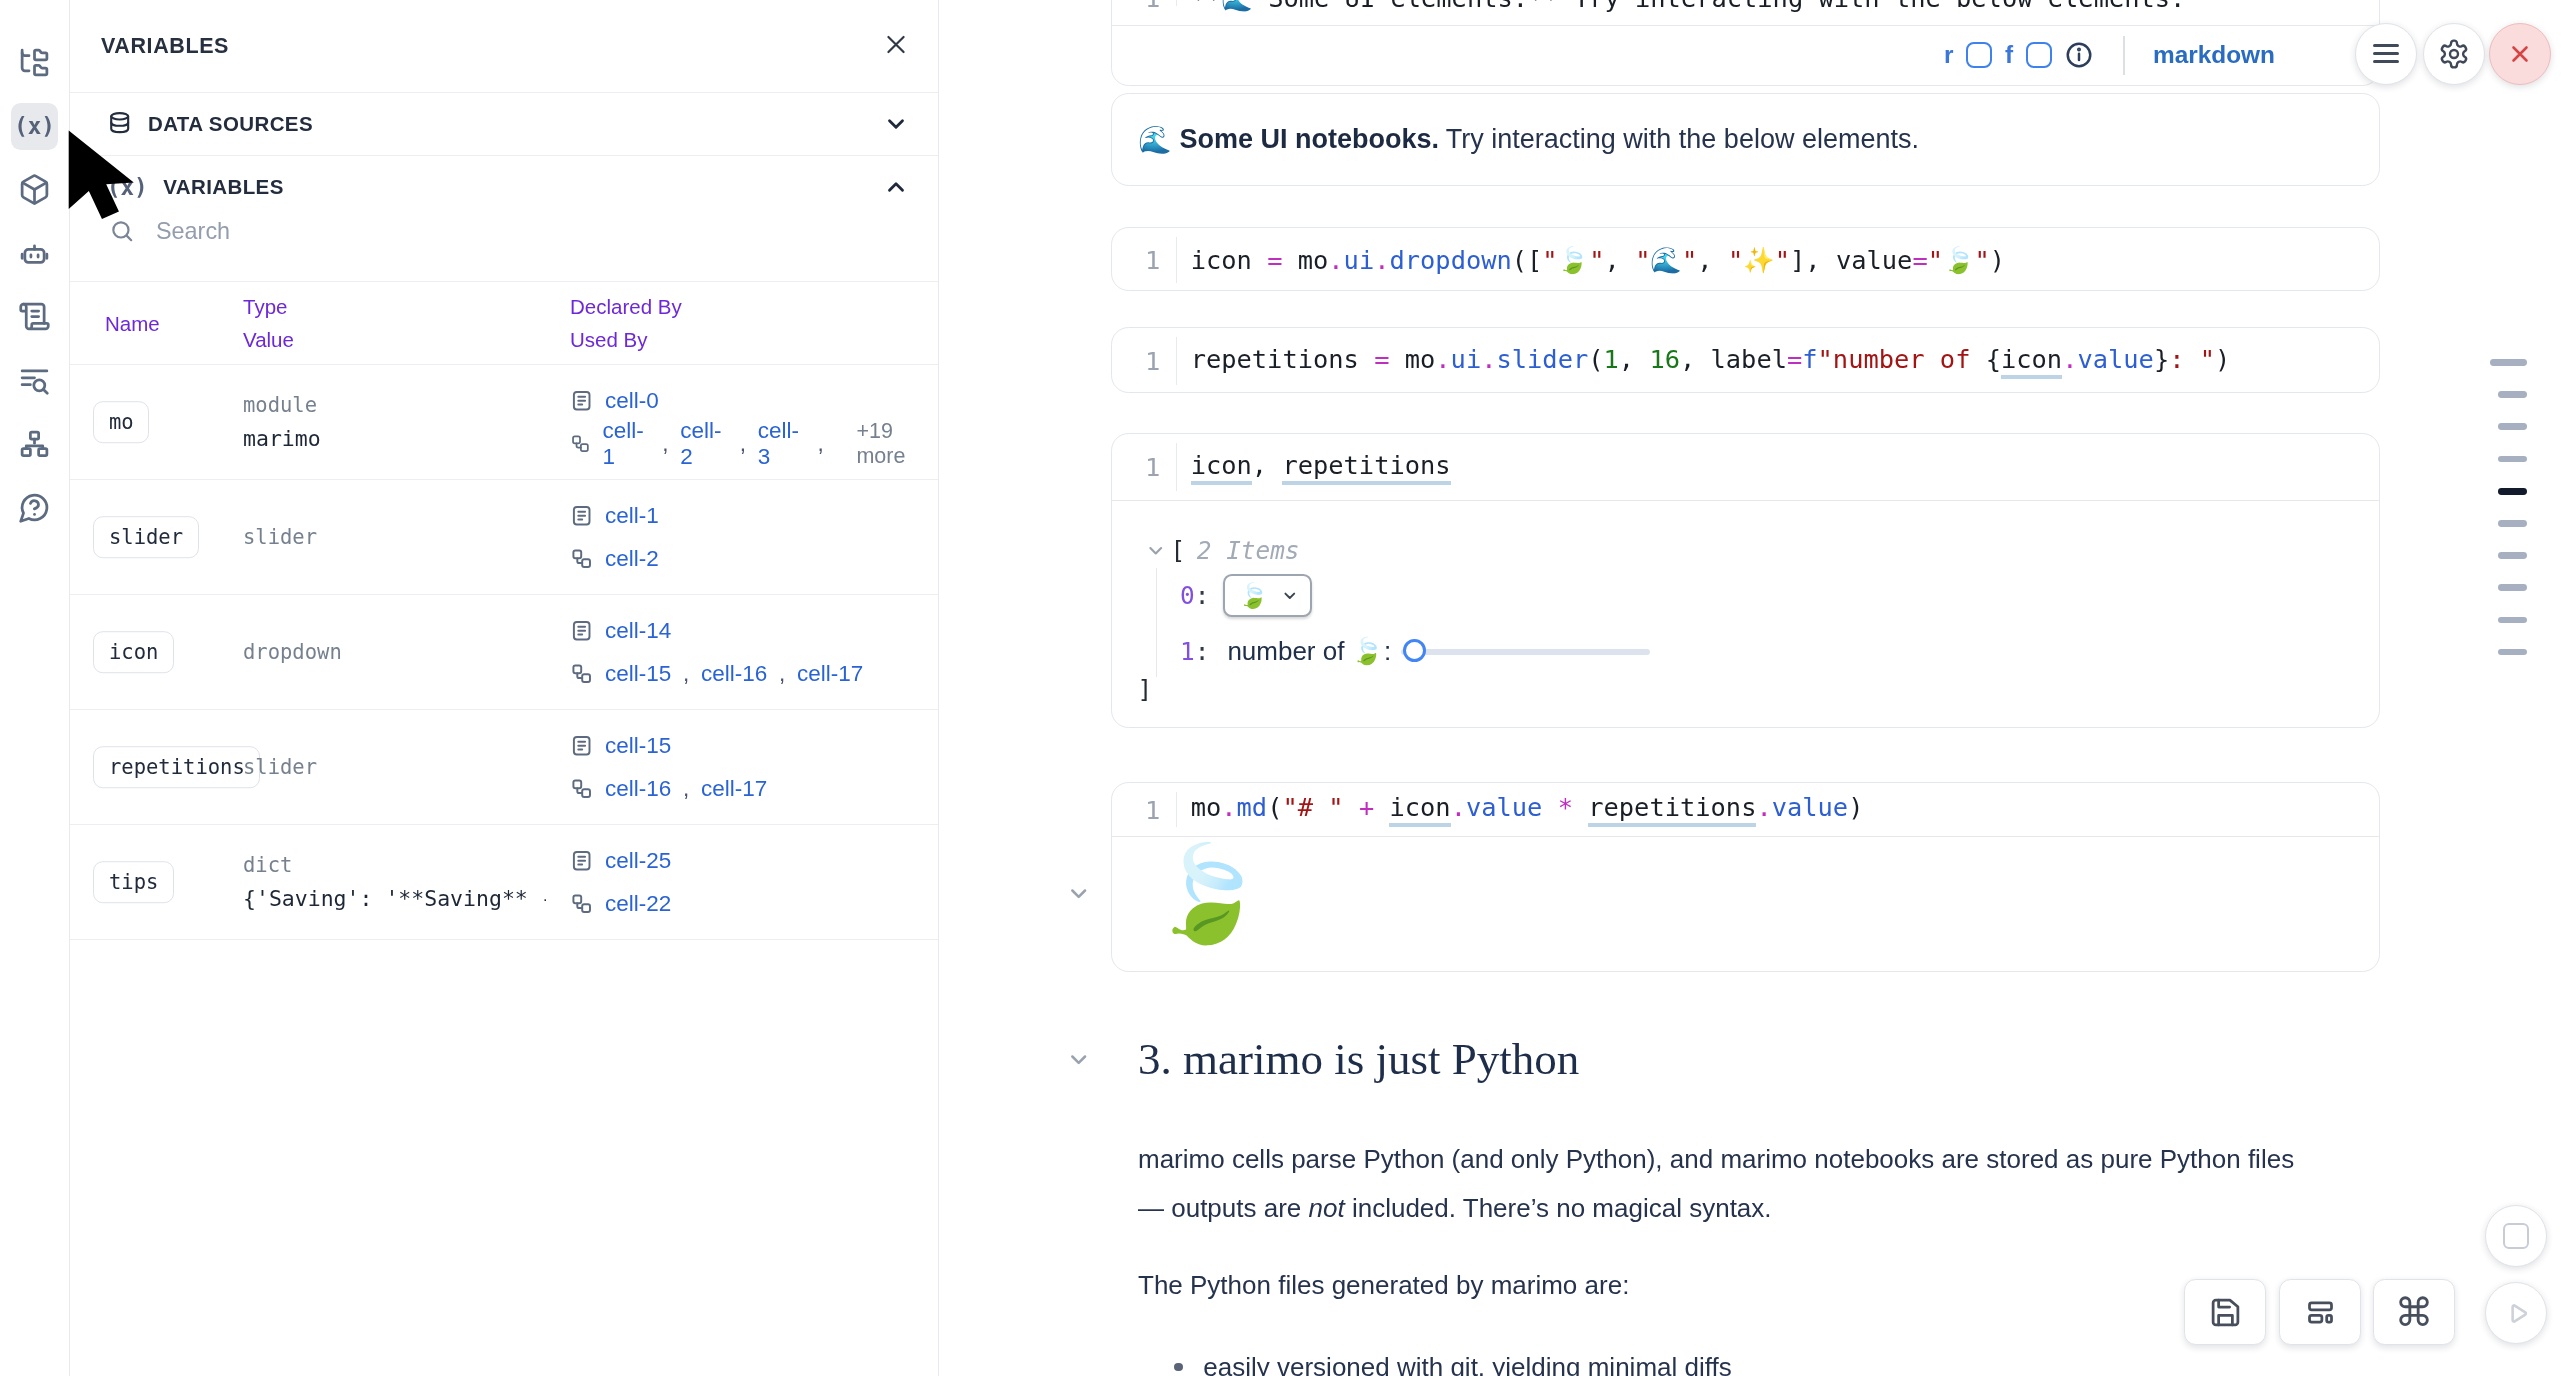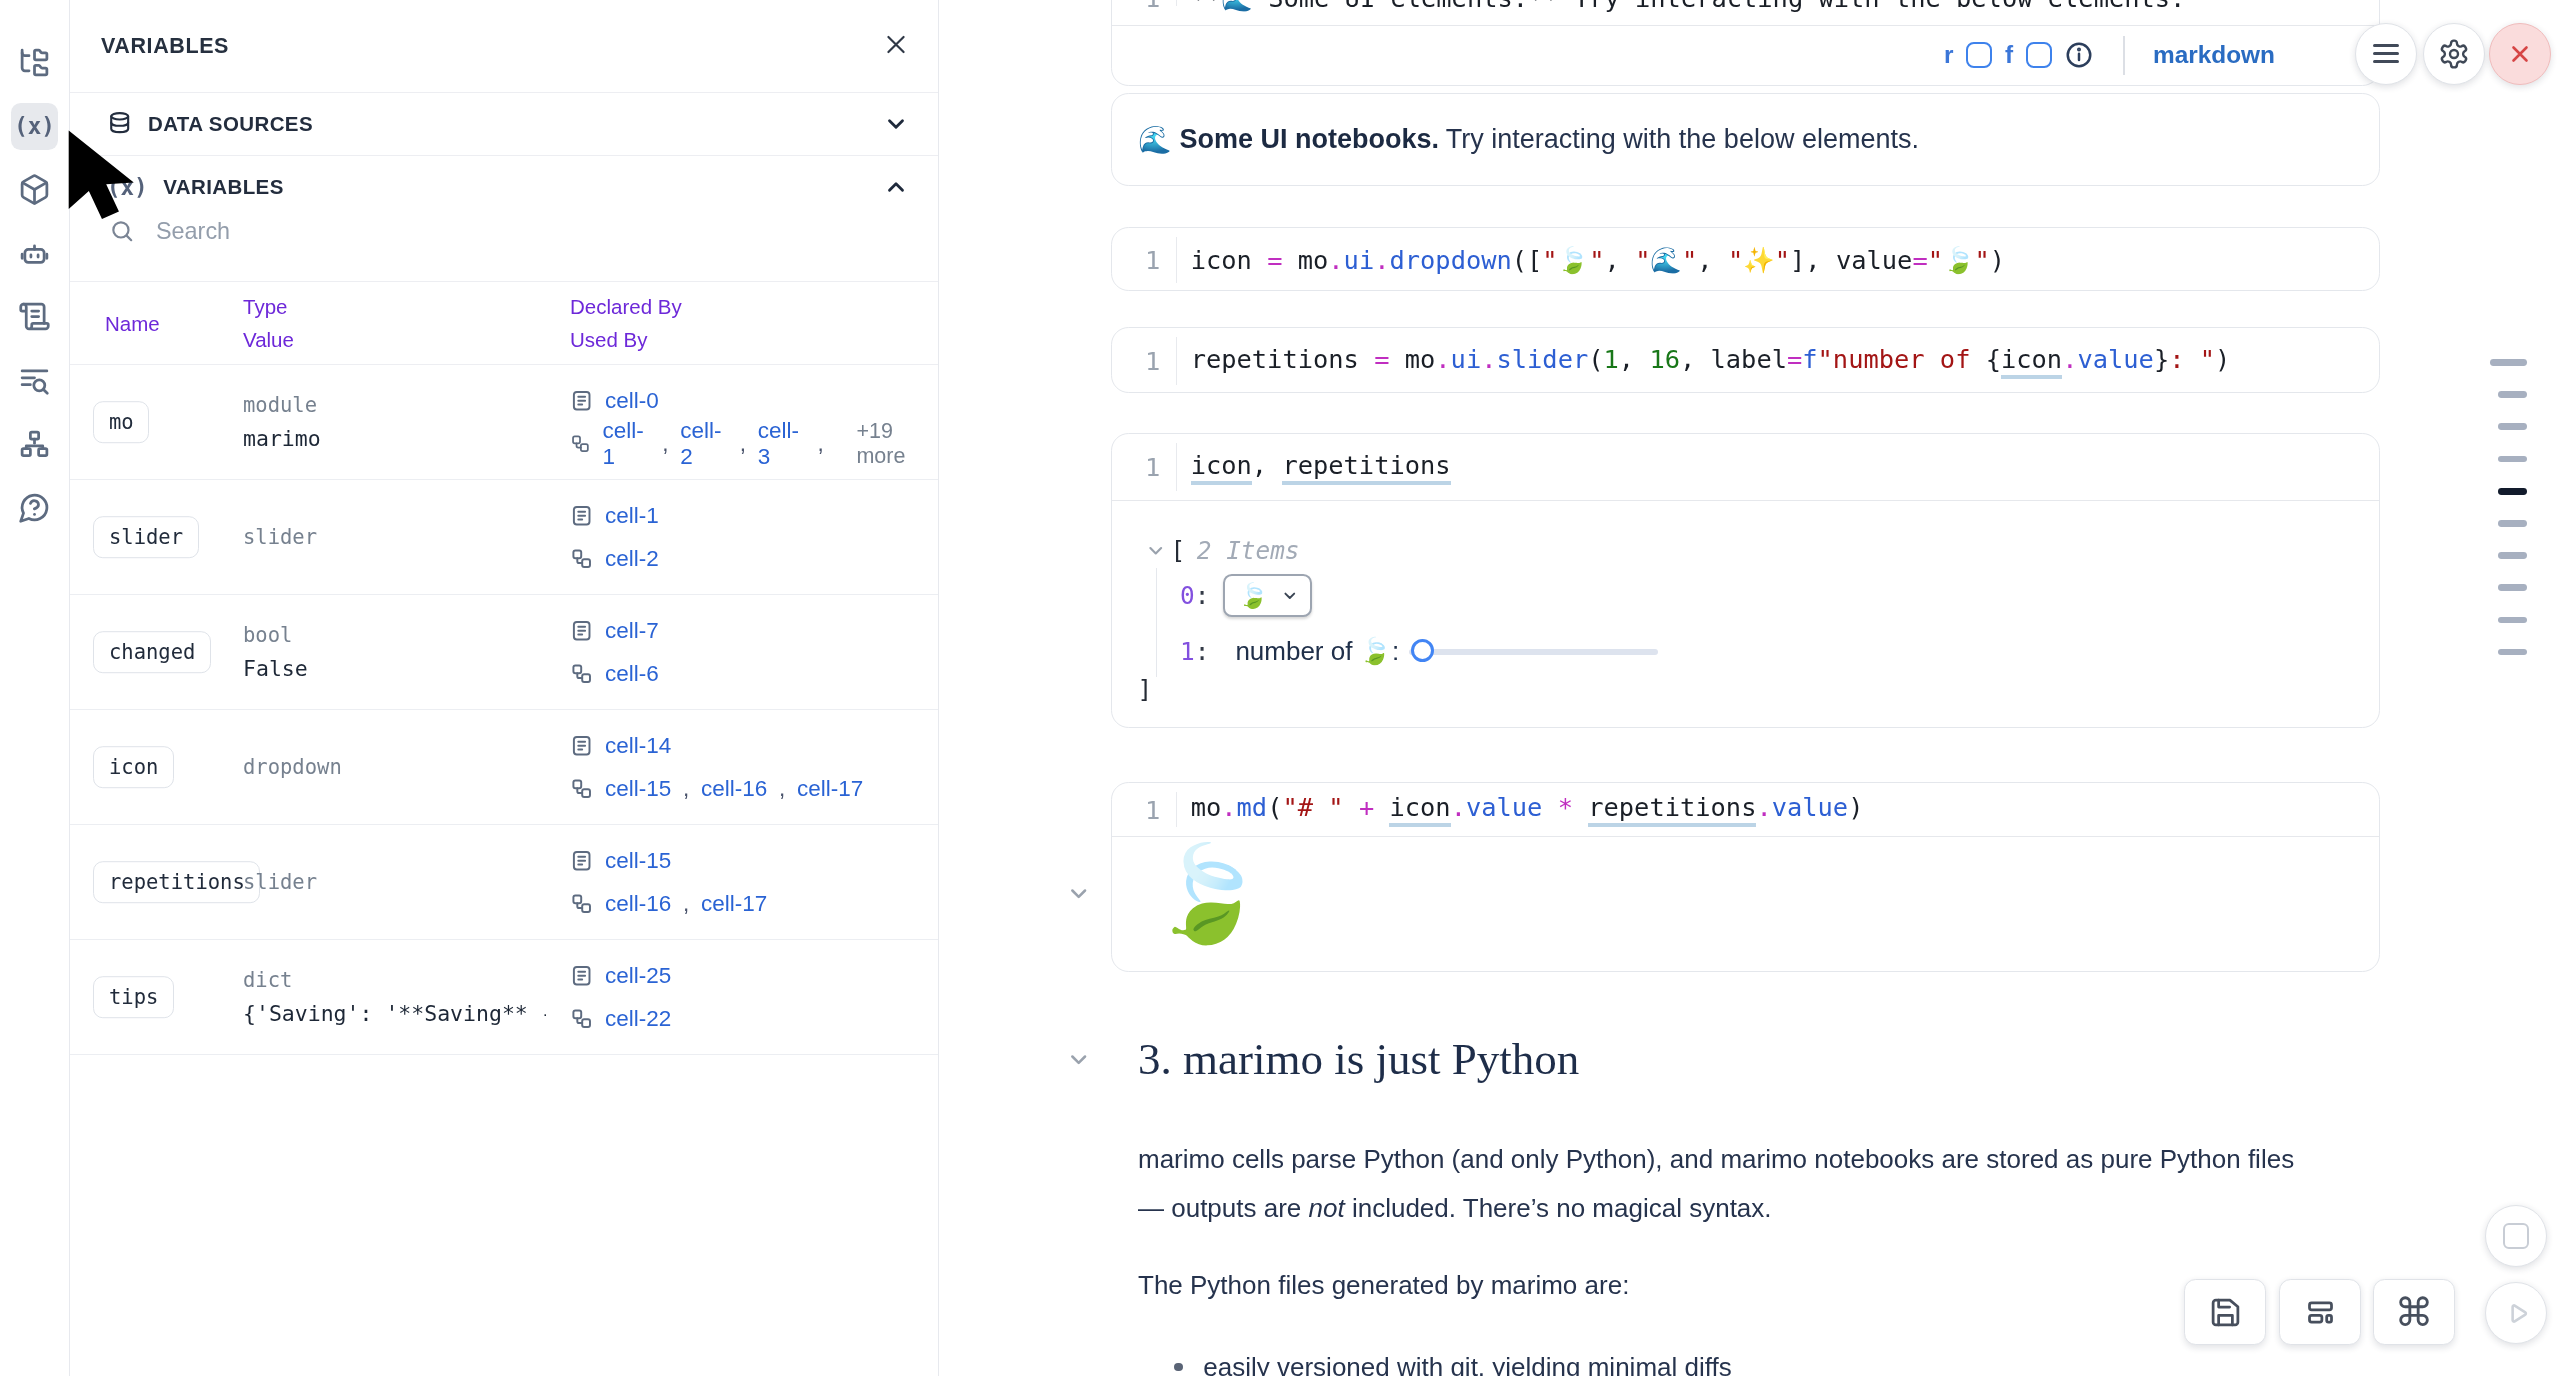--- a/index.html
+++ b/index.html
@@ -101,21 +101,21 @@
   .tcount { font-style:italic; color:#a2aab6; margin-left:11.7px;
     font-family:"DejaVu Sans Mono",monospace; font-size:24.4px; }
   #t-guide { position:absolute; left:44px; top:134px; height:109px; border-left:1.5px solid #e5e8ed; }
   .tkey-num { color:#8250df; font-family:"DejaVu Sans Mono",monospace; font-size:24.4px; }
   .tkey-colon { color:#333a46; font-family:"DejaVu Sans Mono",monospace; font-size:24.4px; }
   #t-item0 { position:absolute; top:140px; left:68px; height:43px; display:flex; align-items:center; }
   .dropdown { margin-left:13.7px; display:inline-flex; align-items:center; gap:11.7px;
     padding:4.9px 11.7px 4.9px 13.7px; border:2px solid #9da5b1; border-radius:8.8px; background:#fff;
     box-shadow:0 2px 2.9px rgba(0,0,0,.16); cursor:pointer; font-size:24.4px; }
   #t-item1 { position:absolute; top:195px; left:68px; height:45px; display:flex; align-items:center; }
-  .slider-label { margin-left:26px; font-size:26px; color:#20304a; }
+  .slider-label { margin-left:18px; font-size:26px; color:#20304a; }
   .slider { position:relative; width:249px; height:25.4px; margin-left:9.8px; cursor:pointer; }
   .slider .track { position:absolute; top:9.8px; left:0; right:0; height:6.8px; border-radius:3.9px;
     background:#dde3ee; }
   .slider .thumb { position:absolute; left:2px; top:0; width:23.4px; height:23.4px; border-radius:50%;
     background:#fff; border:3.4px solid #4285f4; }
   #t-close { position:absolute; top:234px; left:25.4px; height:43px; display:flex; align-items:center; }
 
   #leaf-big { position:absolute; left:37px; top:59px; font-size:94px; line-height:1.1; }
 
   .margin-chev { position:absolute; z-index:5; }
@@ -312,44 +312,20 @@
               <svg width="23.4" height="23.4" viewBox="0 0 24 24" fill="none" stroke="#5d6b80" stroke-width="2" stroke-linecap="round" stroke-linejoin="round">
                 <rect x="3.5" y="3.5" width="8" height="8" rx="2"></rect>
                 <path d="M7.5 11.5v3a2 2 0 0 0 2 2h3"></path>
                 <rect x="12.5" y="12.5" width="8" height="8" rx="2"></rect>
               </svg>
               <span class="cell-link">cell-2</span>
             </div>
           </div>
         </div>
         <div class="vrow">
-          <span class="vbadge">changed</span>
-          <div class="vtypes">
-            <div class="vtype">bool</div>
-            <div class="vvalue">False</div>
-          </div>
-          <div class="vrefs">
-            <div class="vref-line">
-              <svg width="23.4" height="23.4" viewBox="0 0 24 24" fill="none" stroke="#5d6b80" stroke-width="2" stroke-linecap="round" stroke-linejoin="round">
-                <rect x="4" y="3" width="16" height="18" rx="3"></rect>
-                <path d="M8.5 8h7M8.5 12h7M8.5 16h4"></path>
-              </svg>
-              <span class="cell-link">cell-7</span>
-            </div>
-            <div class="vref-line">
-              <svg width="23.4" height="23.4" viewBox="0 0 24 24" fill="none" stroke="#5d6b80" stroke-width="2" stroke-linecap="round" stroke-linejoin="round">
-                <rect x="3.5" y="3.5" width="8" height="8" rx="2"></rect>
-                <path d="M7.5 11.5v3a2 2 0 0 0 2 2h3"></path>
-                <rect x="12.5" y="12.5" width="8" height="8" rx="2"></rect>
-              </svg>
-              <span class="cell-link">cell-6</span>
-            </div>
-          </div>
-        </div>
-        <div class="vrow">
           <span class="vbadge">icon</span>
           <div class="vtypes">
             <div class="vtype">dropdown</div>
           </div>
           <div class="vrefs">
             <div class="vref-line">
               <svg width="23.4" height="23.4" viewBox="0 0 24 24" fill="none" stroke="#5d6b80" stroke-width="2" stroke-linecap="round" stroke-linejoin="round">
                 <rect x="4" y="3" width="16" height="18" rx="3"></rect>
                 <path d="M8.5 8h7M8.5 12h7M8.5 16h4"></path>
               </svg>

